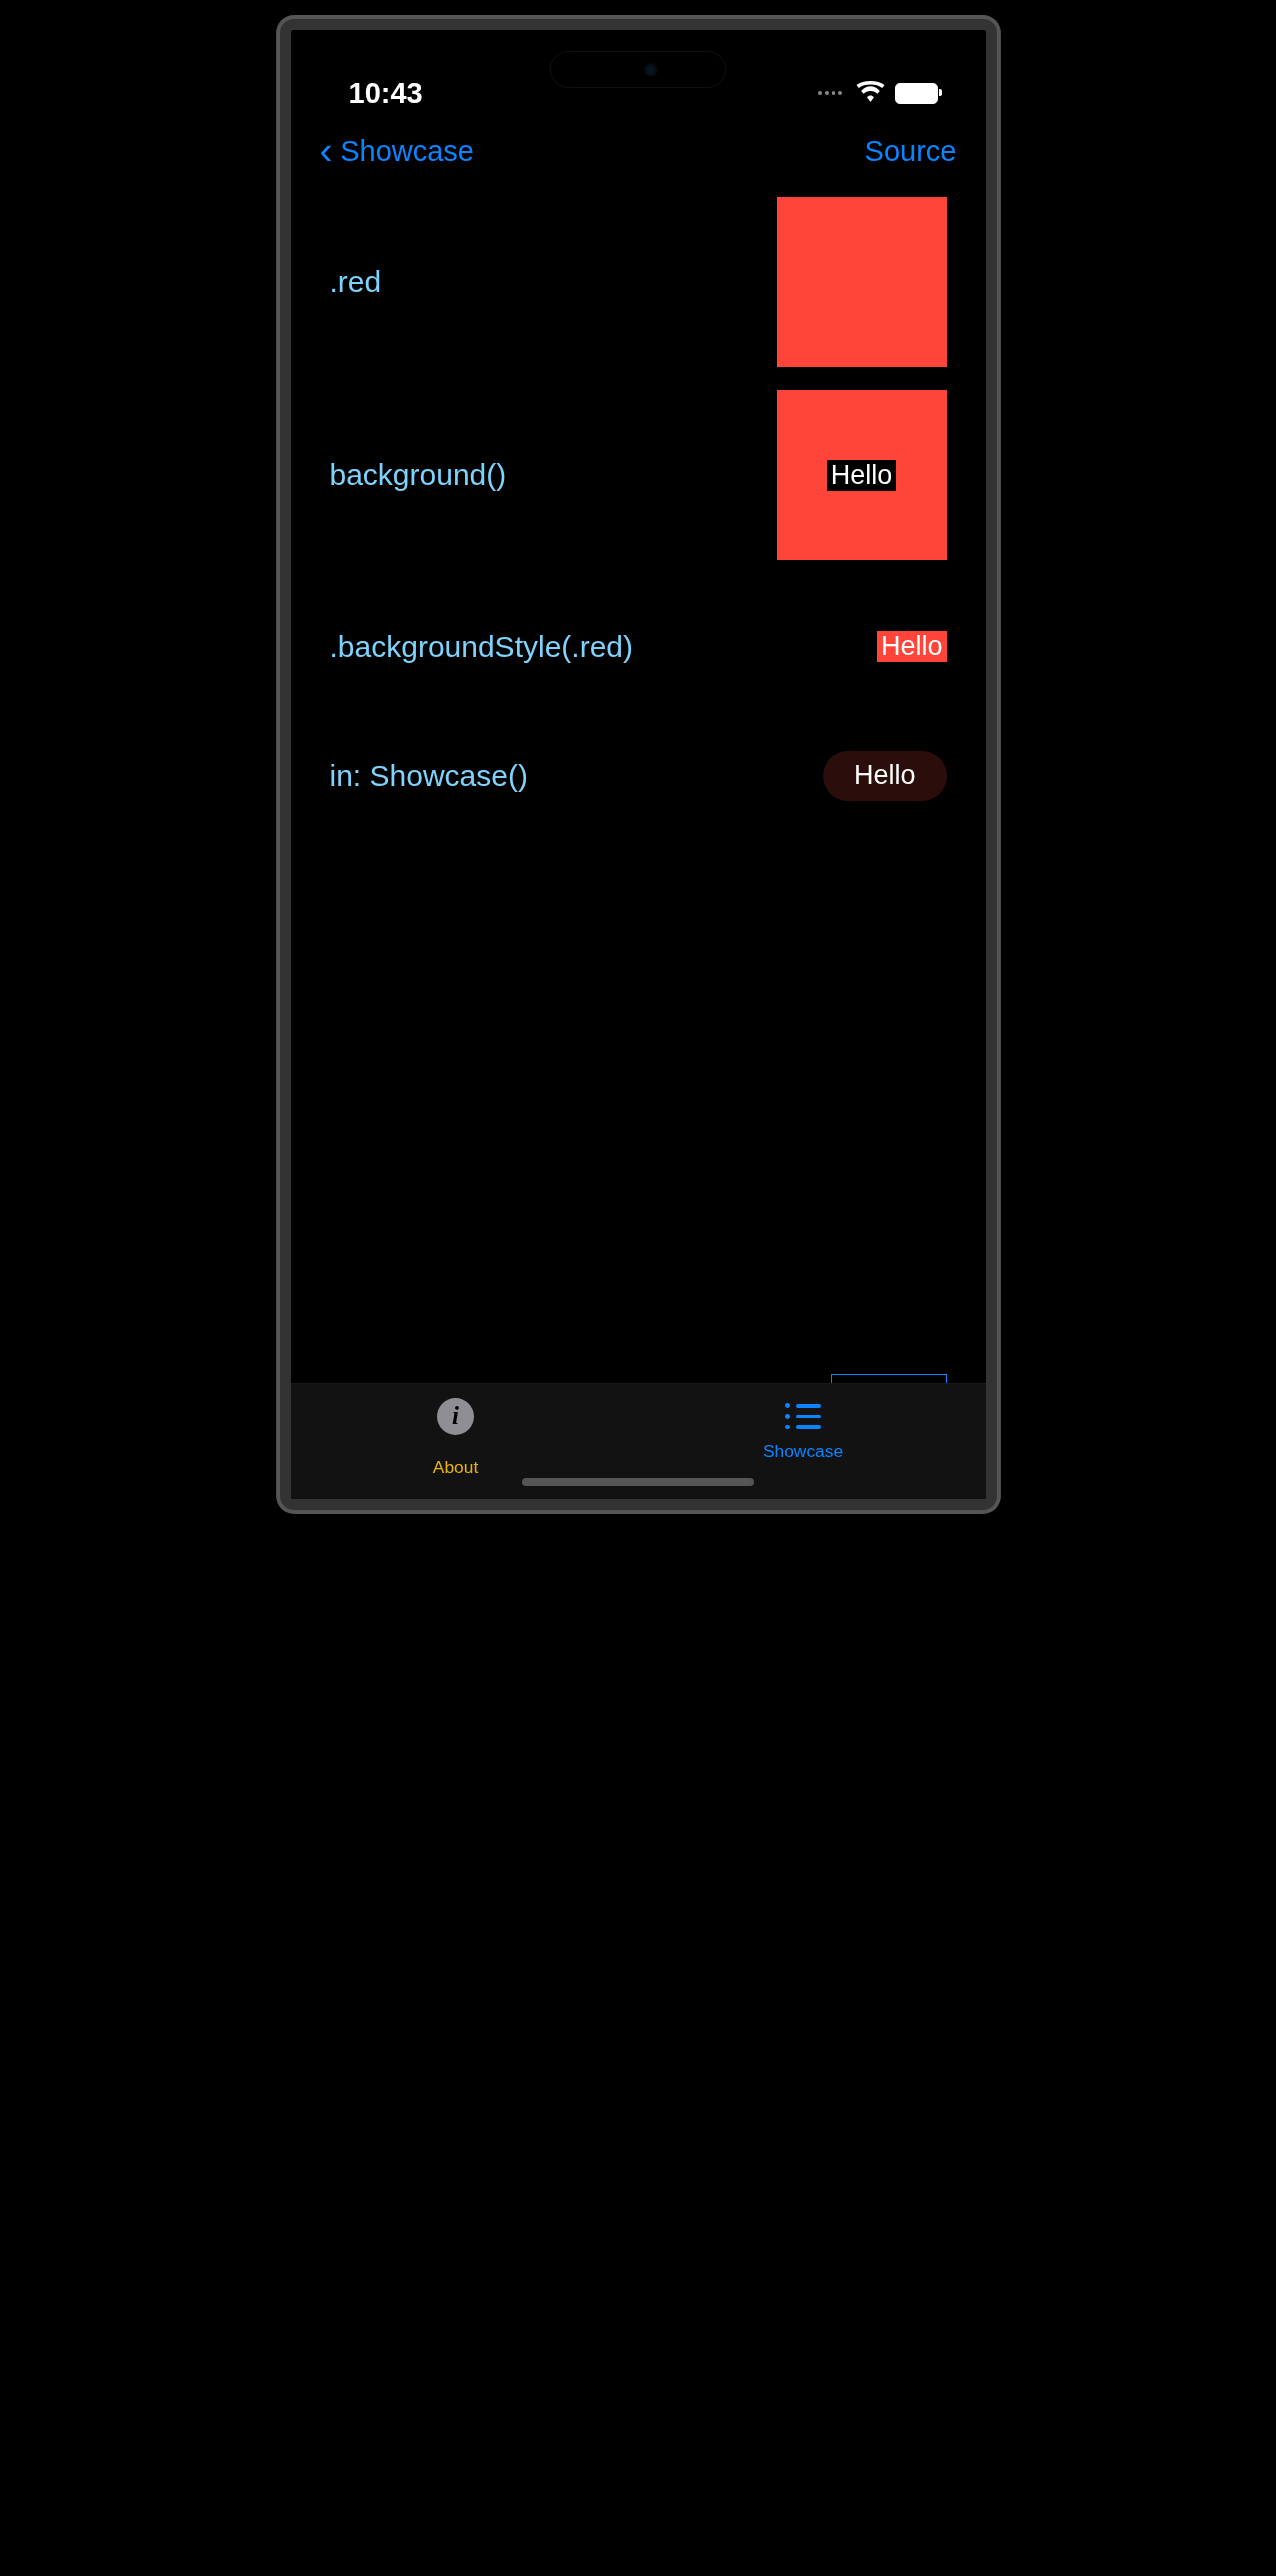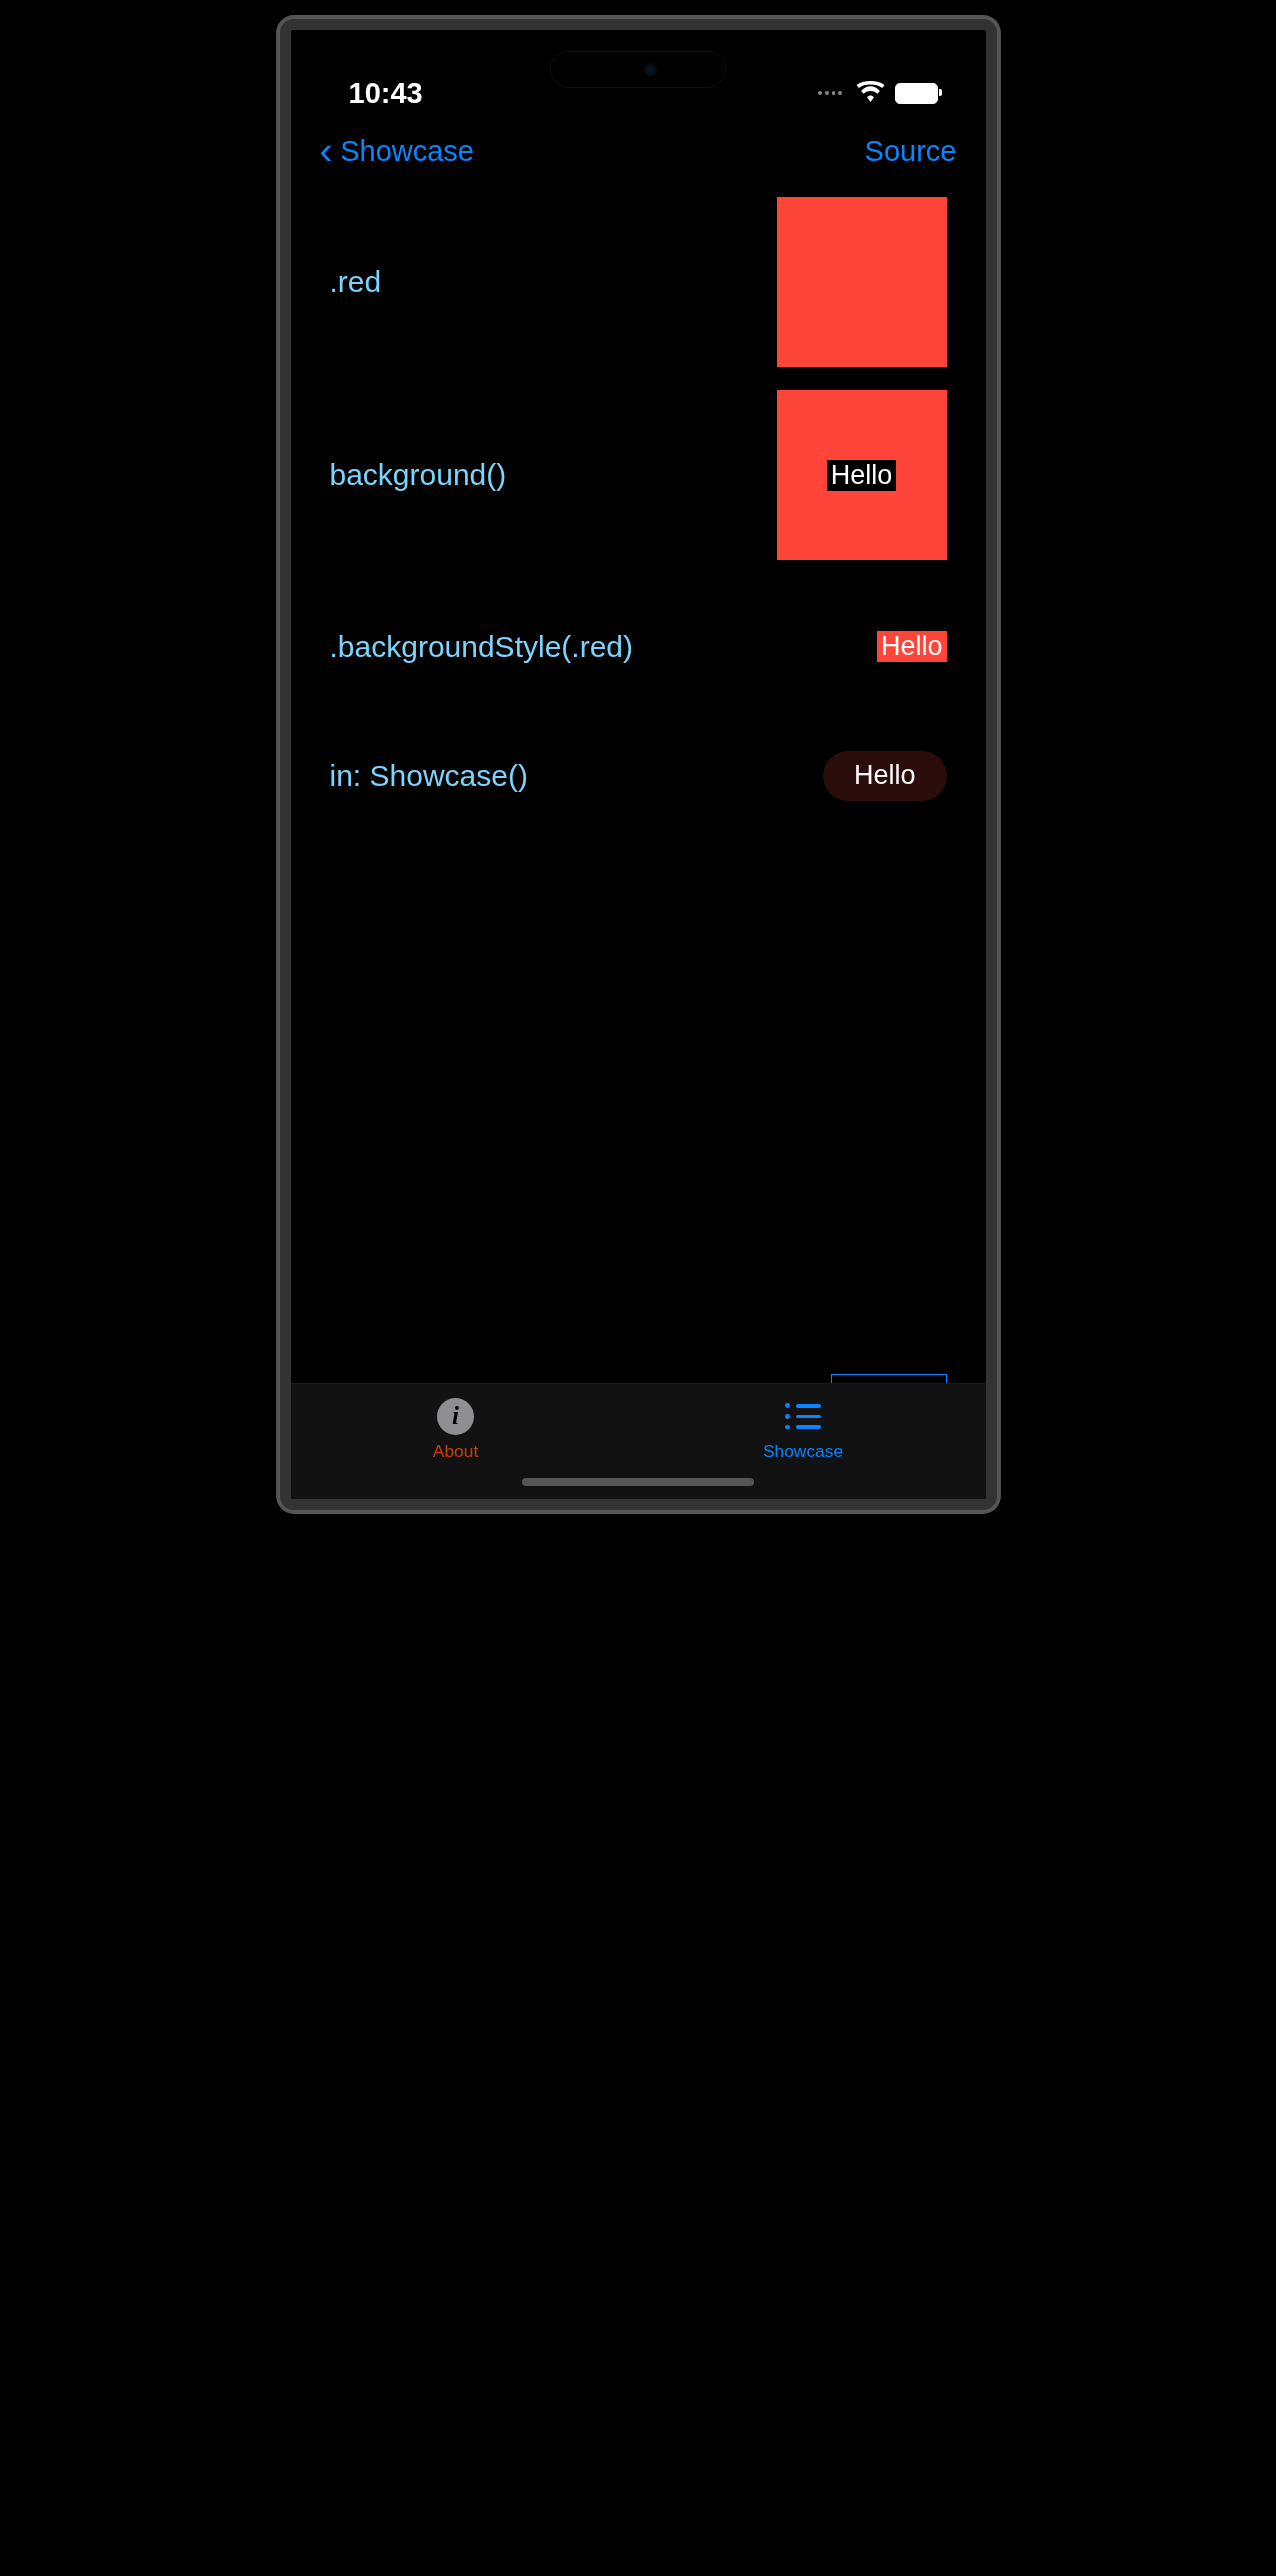--- a/index.html
+++ b/index.html
@@ -241,21 +241,22 @@
       font-style: italic;
       font-family: Georgia, serif;
       display: flex;
       align-items: center;
       justify-content: center;
     }
     .tab-label {
       font-size: 17.4px;
     }
     .tab-inactive .tab-label {
-      color: #c2410c;
+      color: #eab308;
+      margin-top: 16px;
     }
     .tab-active .tab-label {
       color: #0a84ff;
     }
     .list-icon {
       display: flex;
       flex-direction: column;
       gap: 5.8px;
     }
     .list-line {

